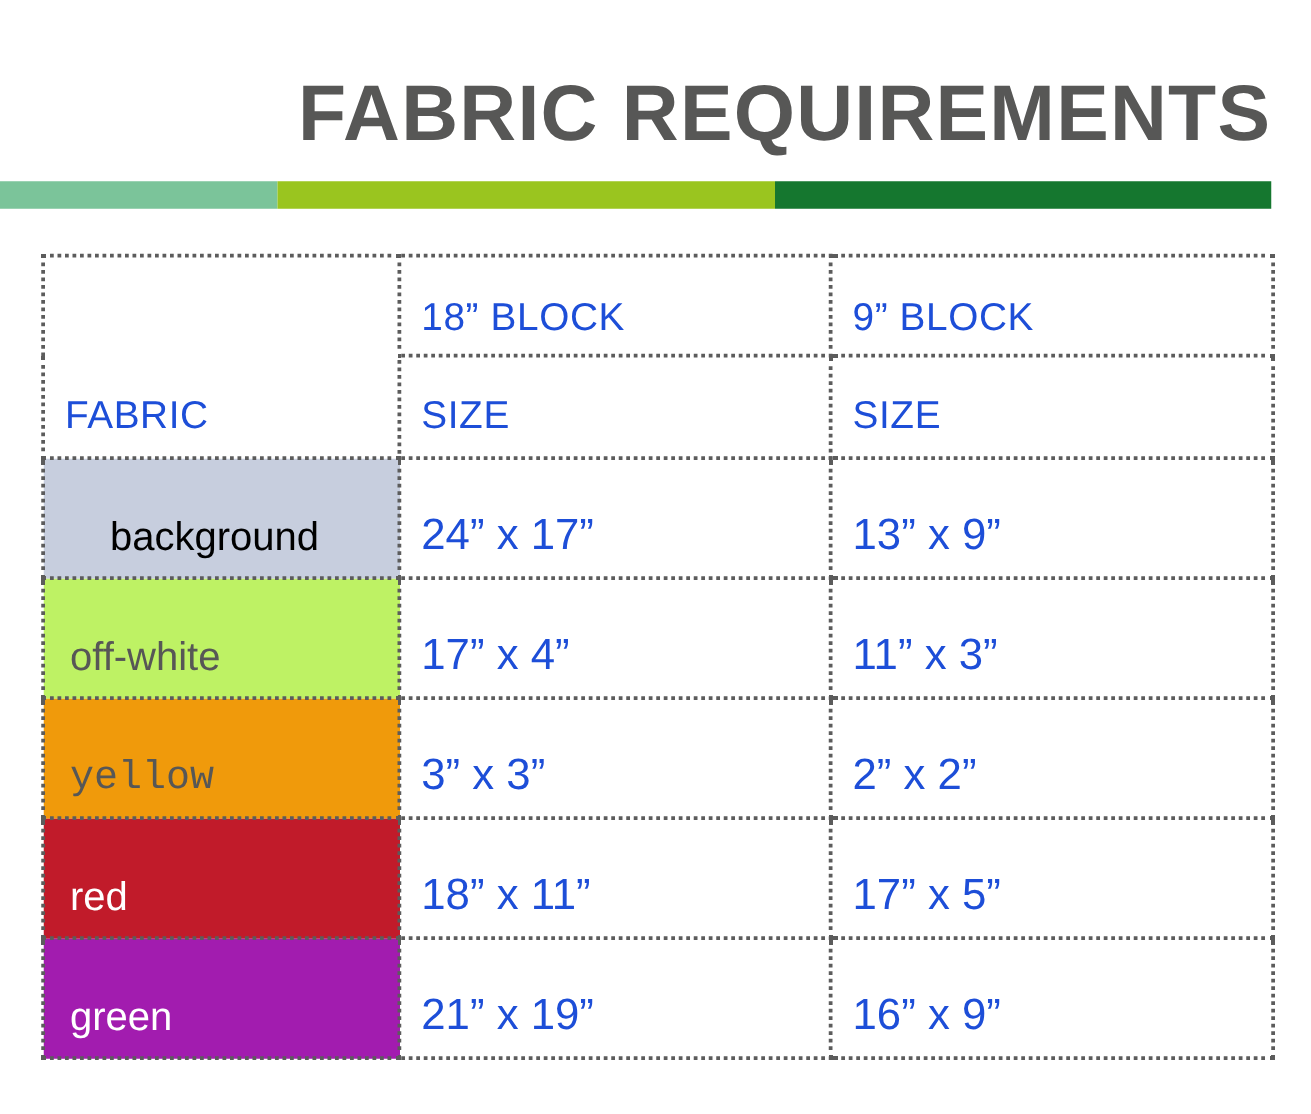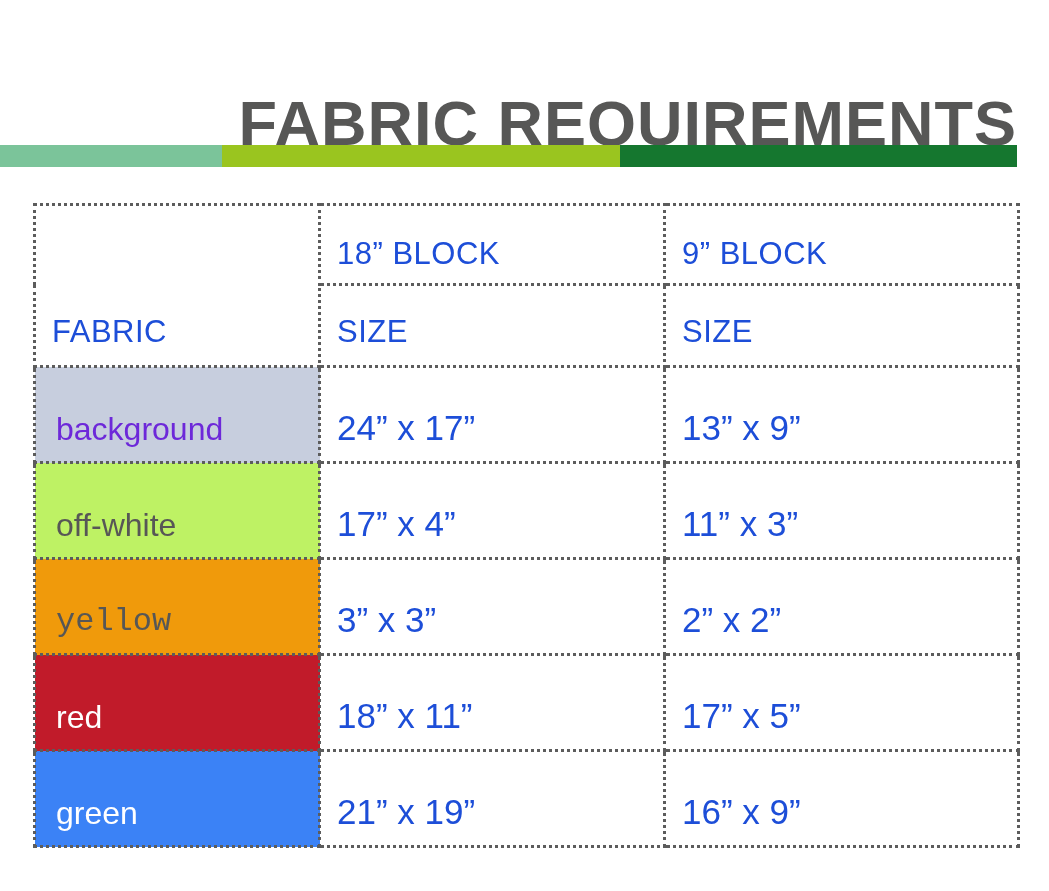--- a/index.html
+++ b/index.html
@@ -15,21 +15,20 @@
     position: relative;
   }
 
   
   #title-bar {
     position: absolute;
     left: 0;
     top: 60px;
     width: 1017px;
     text-align: right;
-    margin-top: 32px;
   }
   #page-title {
     display: inline-block;
     font-size: 63px;
     font-weight: 700;
     letter-spacing: 1px;
     color: #575756;
     line-height: 1;
     white-space: nowrap;
   }
@@ -136,21 +135,21 @@
         <div class="cell-pad">SIZE</div>
       </td>
       <td>
         <div class="cell-pad">SIZE</div>
       </td>
     </tr>
   </tbody>
   <tbody id="table-body">
       <tr class="data-row">
         <td class="swatch-cell" style="background: rgb(199, 206, 222);">
-          <div class="cell-pad" style="color: #6d28d9;">background</div>
+          <div class="cell-pad" style="color: #000000; margin-left: 32px;">background</div>
         </td>
         <td class="size-cell">
           <div class="cell-pad">24” x 17”</div>
         </td>
         <td class="size-cell">
           <div class="cell-pad">13” x 9”</div>
         </td>
       </tr>
       <tr class="data-row">
         <td class="swatch-cell" style="background: #bef264;">
@@ -179,21 +178,21 @@
           <div class="cell-pad" style="color: rgb(255, 255, 255);">red</div>
         </td>
         <td class="size-cell">
           <div class="cell-pad">18” x 11”</div>
         </td>
         <td class="size-cell">
           <div class="cell-pad">17” x 5”</div>
         </td>
       </tr>
       <tr class="data-row">
-        <td class="swatch-cell" style="background: #3b82f6;">
+        <td class="swatch-cell" style="background: #a21caf;">
           <div class="cell-pad" style="color: rgb(255, 255, 255);">green</div>
         </td>
         <td class="size-cell">
           <div class="cell-pad">21” x 19”</div>
         </td>
         <td class="size-cell">
           <div class="cell-pad">16” x 9”</div>
         </td>
       </tr>
     </tbody>

